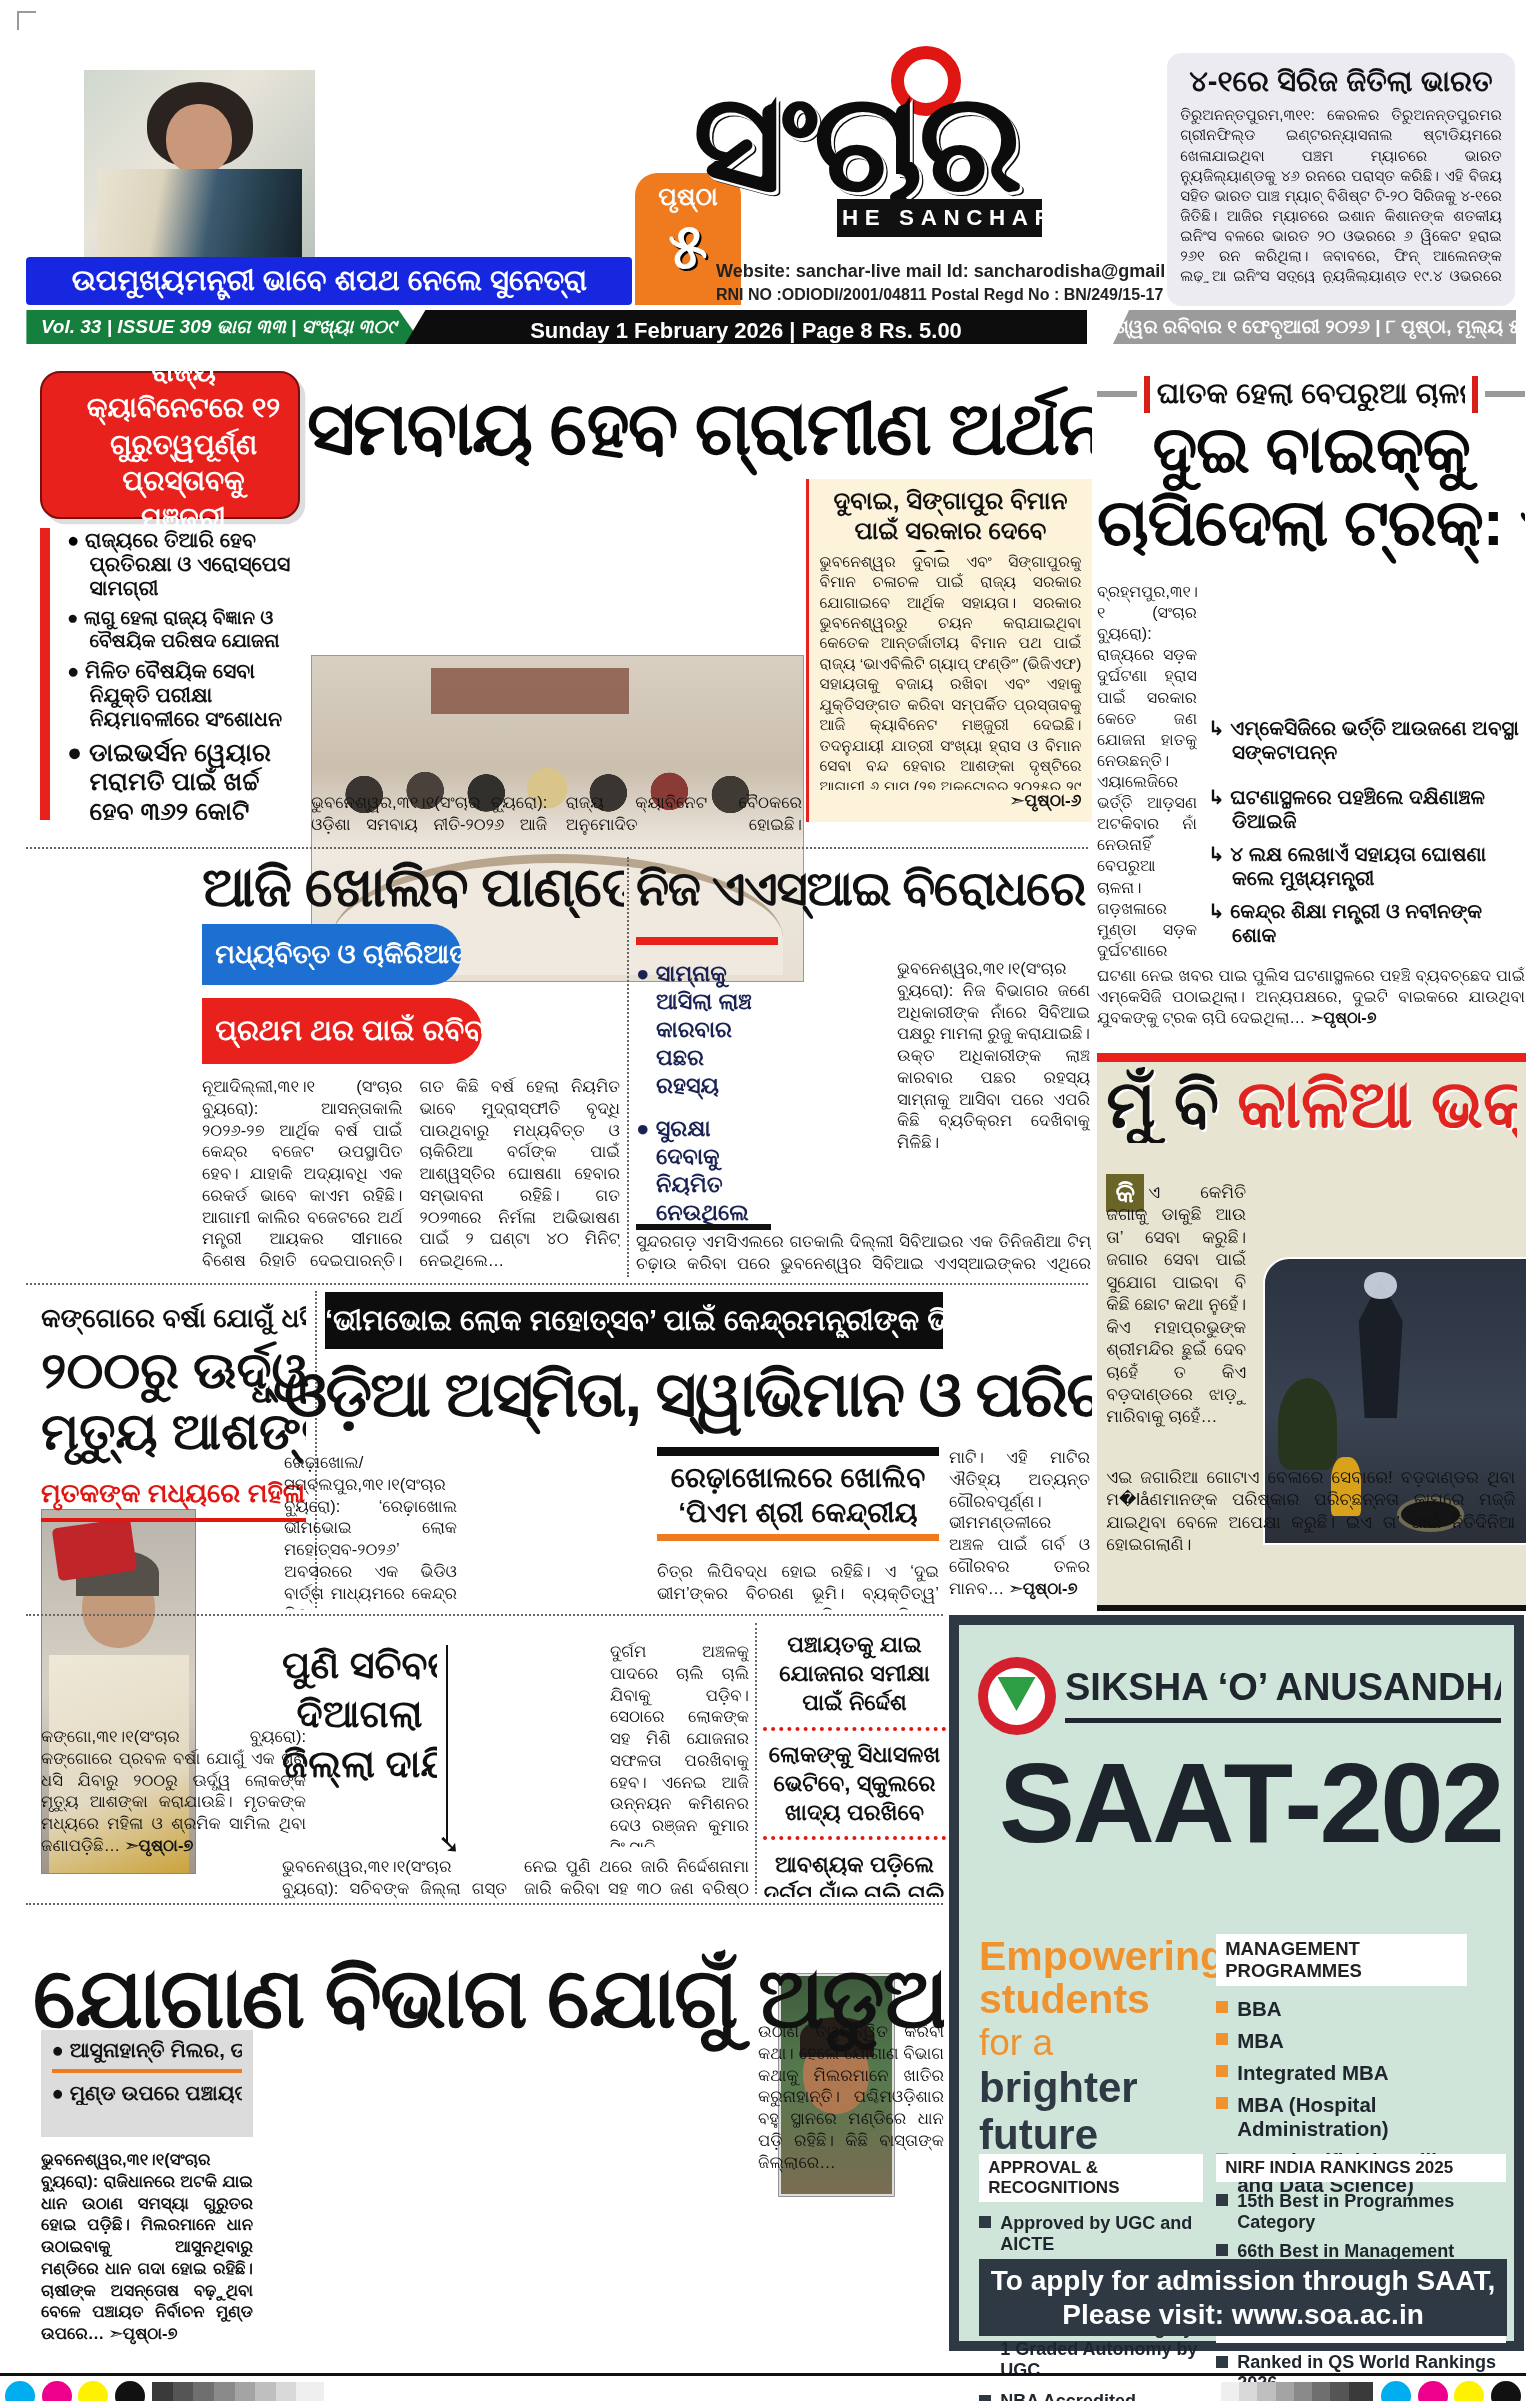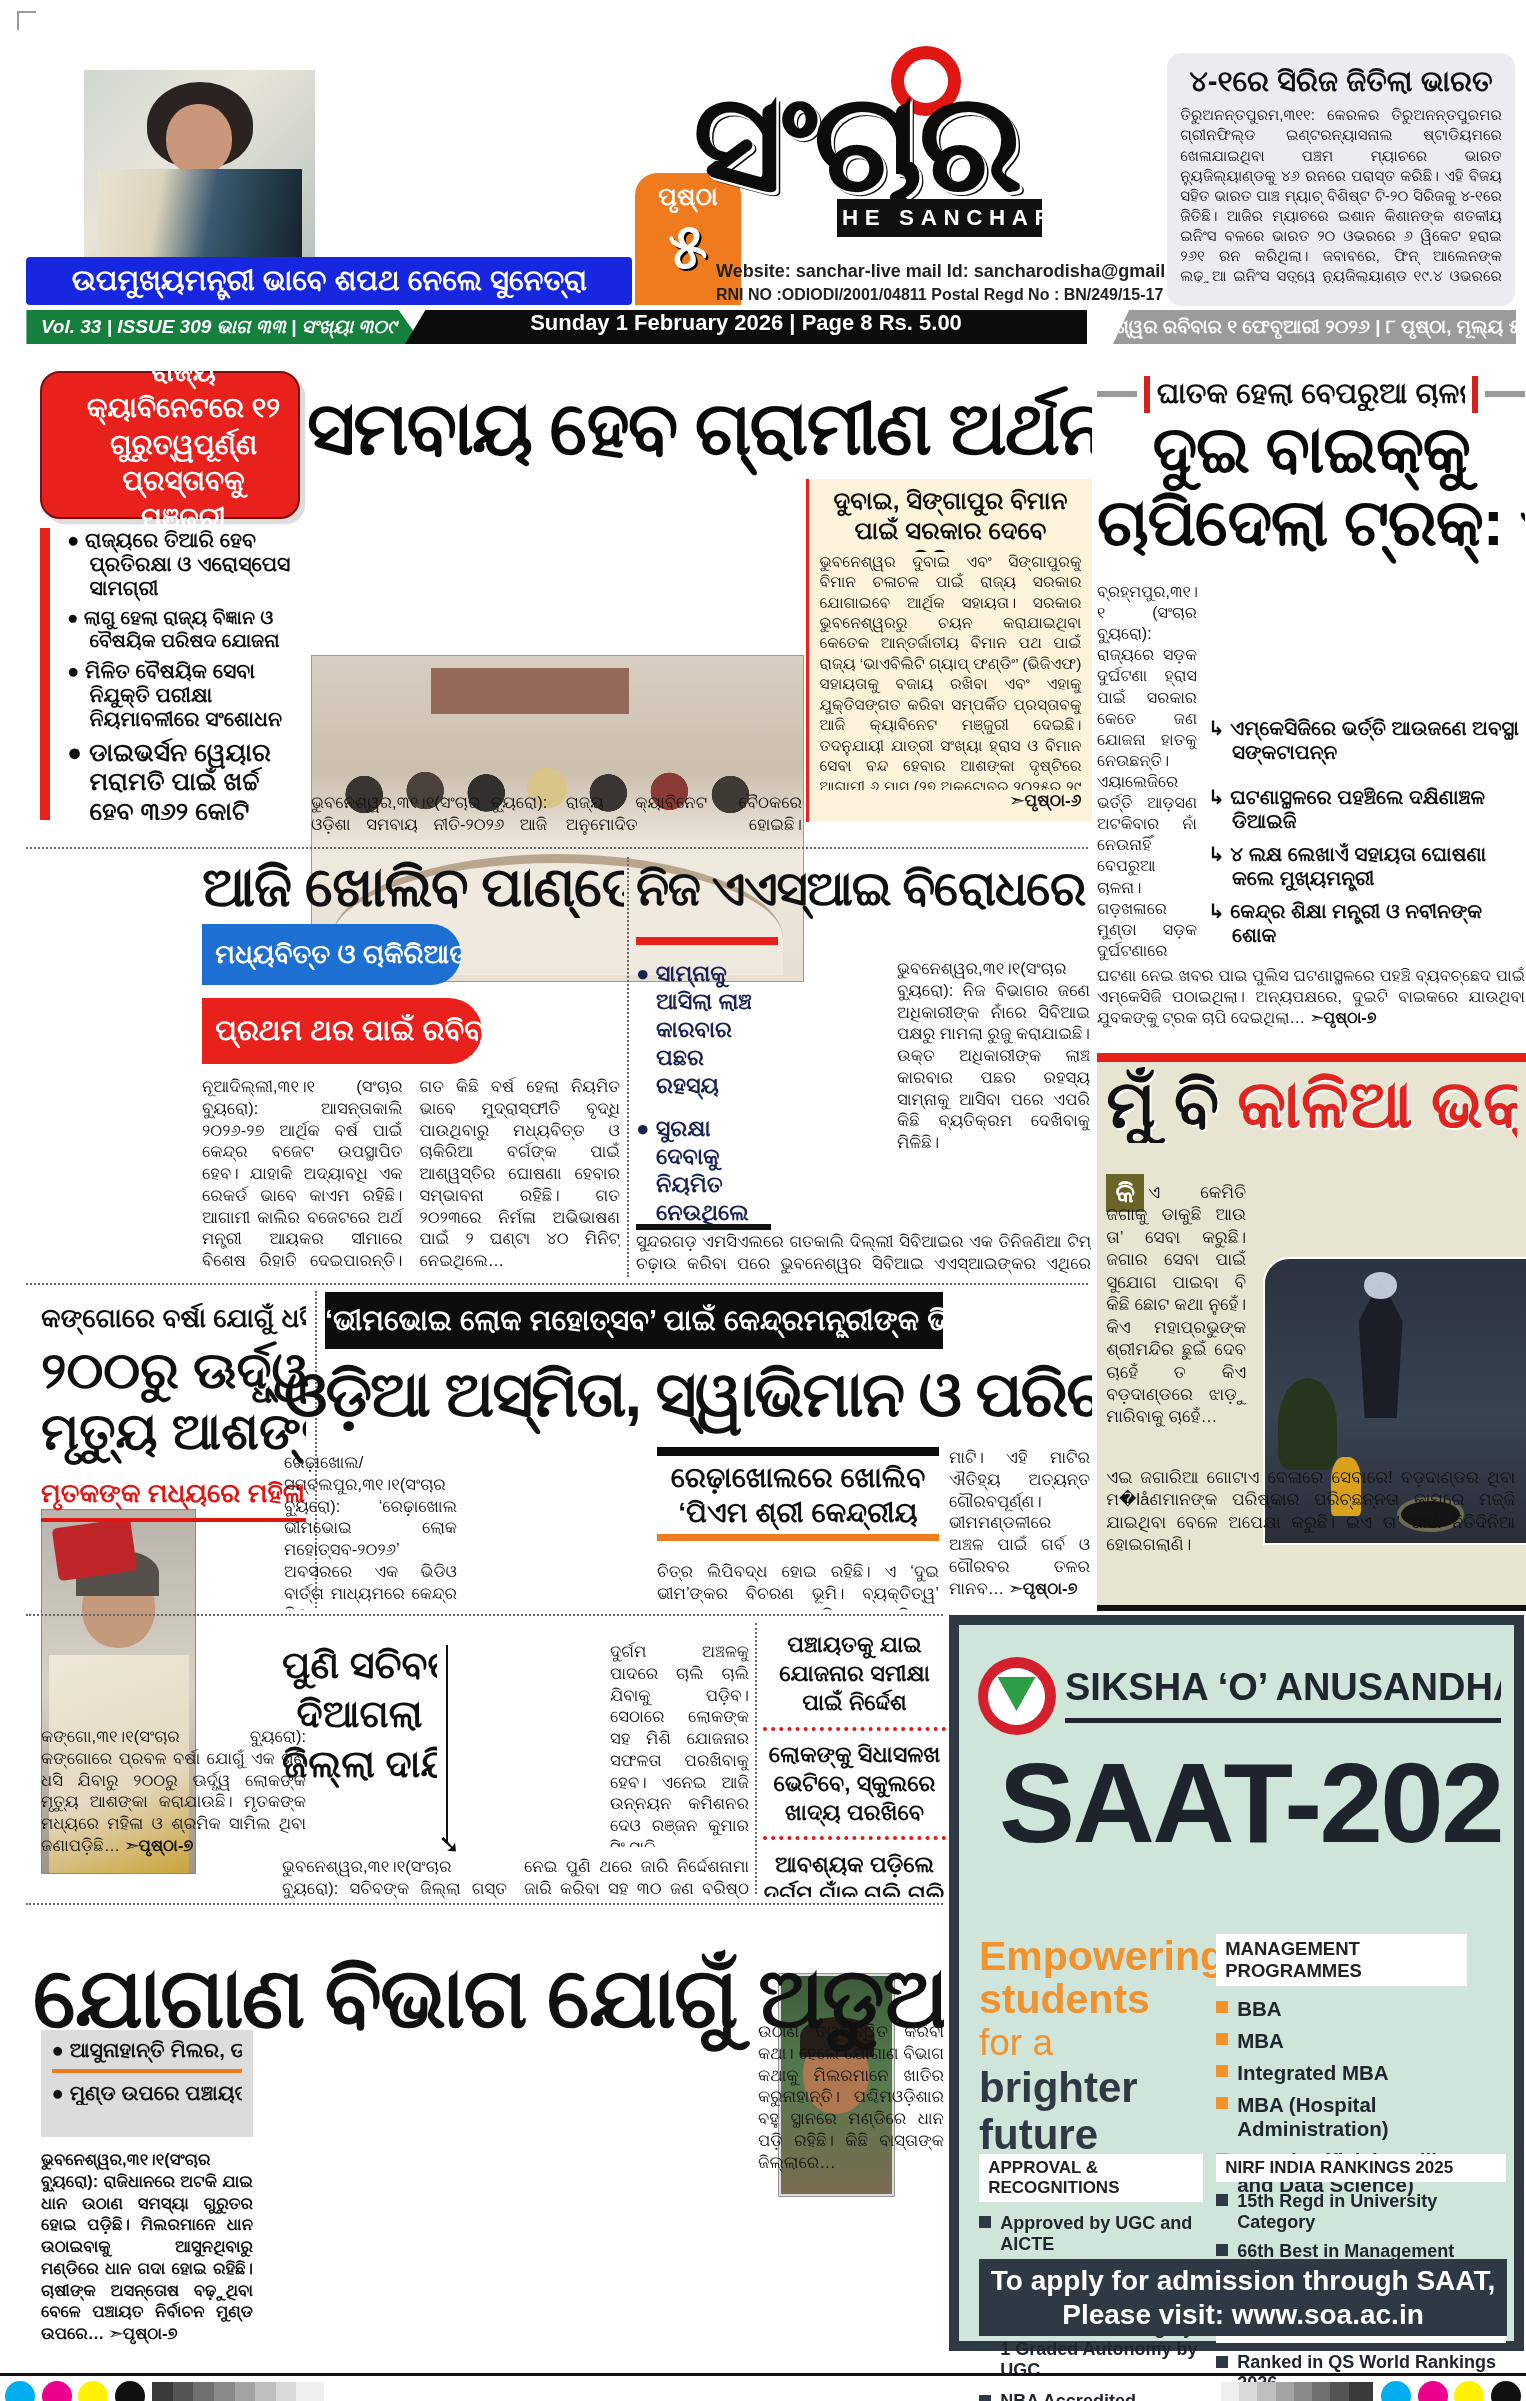--- a/index.html
+++ b/index.html
@@ -51,21 +51,21 @@
   <div class="abs" style="left:716px;top:286px;width:449px;font-size:16px;font-weight:bold;color:#222;white-space:nowrap;overflow:hidden;">RNI NO :ODIODI/2001/04811    Postal Regd No : BN/249/15-17</div>
 
   <div class="abs" style="left:1167px;top:53px;width:348px;height:253px;background:#ebebf1;border-radius:14.5px;padding:9.2px 13.2px;box-sizing:border-box;">
     <div style="font-size:29px;font-weight:bold;text-align:center;margin:2.6px 0 6.6px 0;white-space:nowrap;overflow:hidden;">୪-୧ରେ ସିରିଜ ଜିତିଲା ଭାରତ</div>
     <div class="txt" style="font-size:15px;line-height:1.34;height:178px;">ତିରୁଅନନ୍ତପୁରମ,୩୧୧: କେରଳର ତିରୁଅନନ୍ତପୁରମର ଗ୍ରୀନଫିଲ୍ଡ ଇଣ୍ଟରନ୍ୟାସନାଲ ଷ୍ଟାଡିୟମରେ ଖେଳାଯାଇଥିବା ପଞ୍ଚମ ମ୍ୟାଚରେ ଭାରତ ନ୍ୟୁଜିଲ୍ୟାଣ୍ଡକୁ ୪୬ ରନରେ ପରାସ୍ତ କରିଛି। ଏହି ବିଜୟ ସହିତ ଭାରତ ପାଞ୍ଚ ମ୍ୟାଚ୍ ବିଶିଷ୍ଟ ଟି-୨୦ ସିରିଜକୁ ୪-୧ରେ ଜିତିଛି। ଆଜିର ମ୍ୟାଚରେ ଇଶାନ କିଶାନଙ୍କ ଶତକୀୟ ଇନିଂସ ବଳରେ ଭାରତ ୨୦ ଓଭରରେ ୬ ୱିକେଟ ହରାଇ ୨୬୧ ରନ କରିଥିଲା। ଜବାବରେ, ଫିନ୍ ଆଲେନଙ୍କ ଲଢ଼ୁଆ ଇନିଂସ ସତ୍ତ୍ୱେ ନ୍ୟୁଜିଲ୍ୟାଣ୍ଡ ୧୯.୪ ଓଭରରେ ସମସ୍ତ ୱିକେଟ ହରାଇ କେବଳ ୨୨୫ ରନ କରିପାରିଥିଲା। ଶେଷ ଟି-୨୦ ମ୍ୟାଚରେ ଇଶାନ କିଶାନଙ୍କ ଶତକ ସହାୟତାରେ ଭାରତୀୟ ଦଳ ୨୦ ଓଭରରେ ୫ ୱିକେଟ୍ ହରାଇ ୨୬୧ ରନ୍ କରିଥିଲା। ପ୍ରଥମେ ବ୍ୟାଟିଂ କରିବାକୁ ନିଷ୍ପତ୍ତି ନେଇଥିବା ଭାରତ ପାଇଁ ଇଶାନ ୪୩ ବଲ୍‌ରେ ୧୦୩ ରନ୍ ଏବଂ ସୂର୍ଯ୍ୟକୁମାର ୩୦ ବଲ୍‌ରେ ୬୩ ରନ୍ କରିଥିଲେ।</div>
   </div>
 
   <div class="abs" style="left:26.4px;top:310px;width:396px;height:34px;background:#15803d;clip-path:polygon(0 0,94% 0,100% 100%,0 100%);display:flex;align-items:center;font-style:italic;">
     <span style="color:#fff;font-weight:bold;font-size:19px;padding-left:14.5px;white-space:nowrap;">Vol. 33 | ISSUE 309 ଭାଗ ୩୩ | ସଂଖ୍ୟା ୩୦୯</span>
   </div>
-  <div class="abs" style="left:405px;top:310px;width:682px;height:34px;background:#0d0d0d;clip-path:polygon(3% 0,100% 0,100% 100%,0 100%);display:flex;align-items:flex-start;justify-content:center;">
+  <div class="abs" style="left:405px;top:310px;width:682px;height:34px;background:#0d0d0d;clip-path:polygon(3% 0,100% 0,100% 100%,0 100%);display:flex;align-items:flex-end;justify-content:center;">
     <span style="color:#fff;font-weight:bold;font-size:22px;white-space:nowrap;">Sunday 1 February 2026 | Page 8 Rs. 5.00</span>
   </div>
   <div class="abs" style="left:1113px;top:310px;width:403px;height:34px;background:#9b9b9b;clip-path:polygon(4% 0,100% 0,100% 100%,0 100%);display:flex;align-items:center;justify-content:center;">
     <span class="regdot" style="width:16px;height:20px;background:#e01613;margin-right:8px;"></span>
     <span style="color:#fff;font-weight:bold;font-size:19px;white-space:nowrap;">ଭୁବନେଶ୍ୱର ରବିବାର ୧ ଫେବୃଆରୀ ୨୦୨୬ | ୮ ପୃଷ୍ଠା, ମୂଲ୍ୟ ୫ ଟଙ୍କା</span>
   </div>
 
   <div class="abs" style="left:40px;top:371px;width:256px;height:144px;background:#e8211d;border:2.6px solid #7a0f0d;border-radius:20px;display:flex;align-items:center;justify-content:center;text-align:center;box-shadow:5.3px 5.3px 0 #00000022;">
     <span style="color:#fff;font-weight:bold;font-size:28px;line-height:1.3;padding:0 9.2px;overflow:hidden;margin-left:27px;">ରାଜ୍ୟ କ୍ୟାବିନେଟରେ ୧୨ ଗୁରୁତ୍ୱପୂର୍ଣ୍ଣ ପ୍ରସ୍ତାବକୁ ମଞ୍ଜୁରୀ</span>
   </div>
@@ -289,21 +289,21 @@
             <span>NBA Accredited Programmes</span>
           </li>
       </ul>
     </div>
 
     <div class="abs" style="left:257px;top:529px;width:290px;">
       <div class="whitebar" style="font-size:17px;">NIRF INDIA RANKINGS 2025</div>
       <ul style="margin-top:9.2px;">
         <li style="display:flex;align-items:flex-start;font-size:18px;font-weight:bold;color:#20262e;margin-bottom:8px;">
             <span class="ad-sq" style="background:#2e3944;margin-top:3.3px;"></span>
-            <span>15th Regd in University Category</span>
+            <span>15th Best in Programmes Category</span>
           </li>
         <li style="display:flex;align-items:flex-start;font-size:18px;font-weight:bold;color:#20262e;">
             <span class="ad-sq" style="background:#2e3944;margin-top:3.3px;"></span>
             <span>66th Best in Management Category</span>
           </li>
       </ul>
       <div class="whitebar" style="font-size:17px;margin-top:12px;">INTERNATIONAL RANKINGS 2026</div>
       <ul style="margin-top:9.2px;">
         <li style="display:flex;align-items:flex-start;font-size:18px;font-weight:bold;color:#20262e;margin-bottom:8px;">
             <span class="ad-sq" style="background:#2e3944;margin-top:3.3px;"></span>

